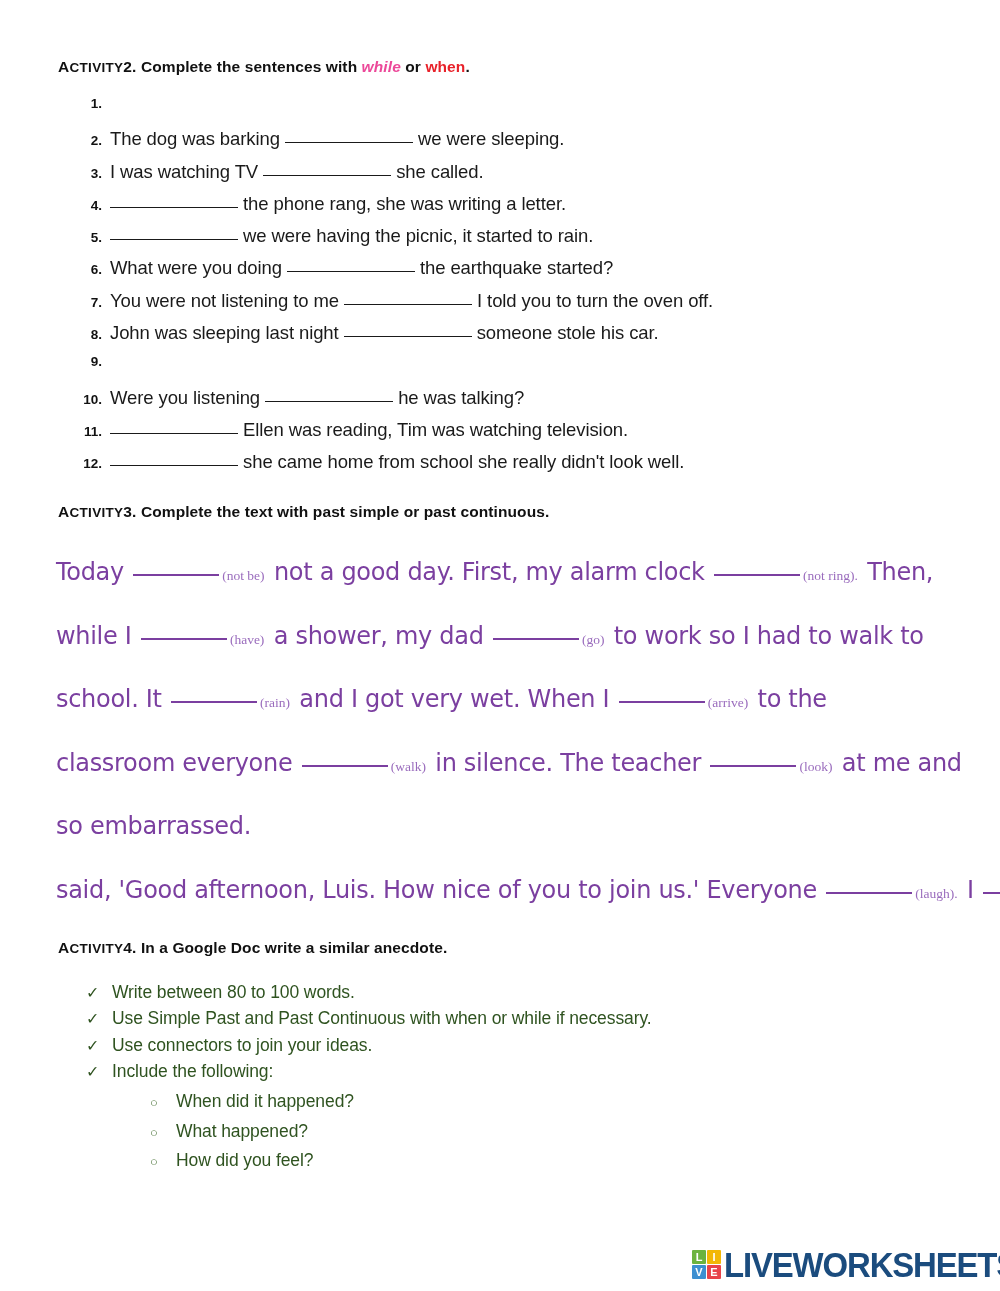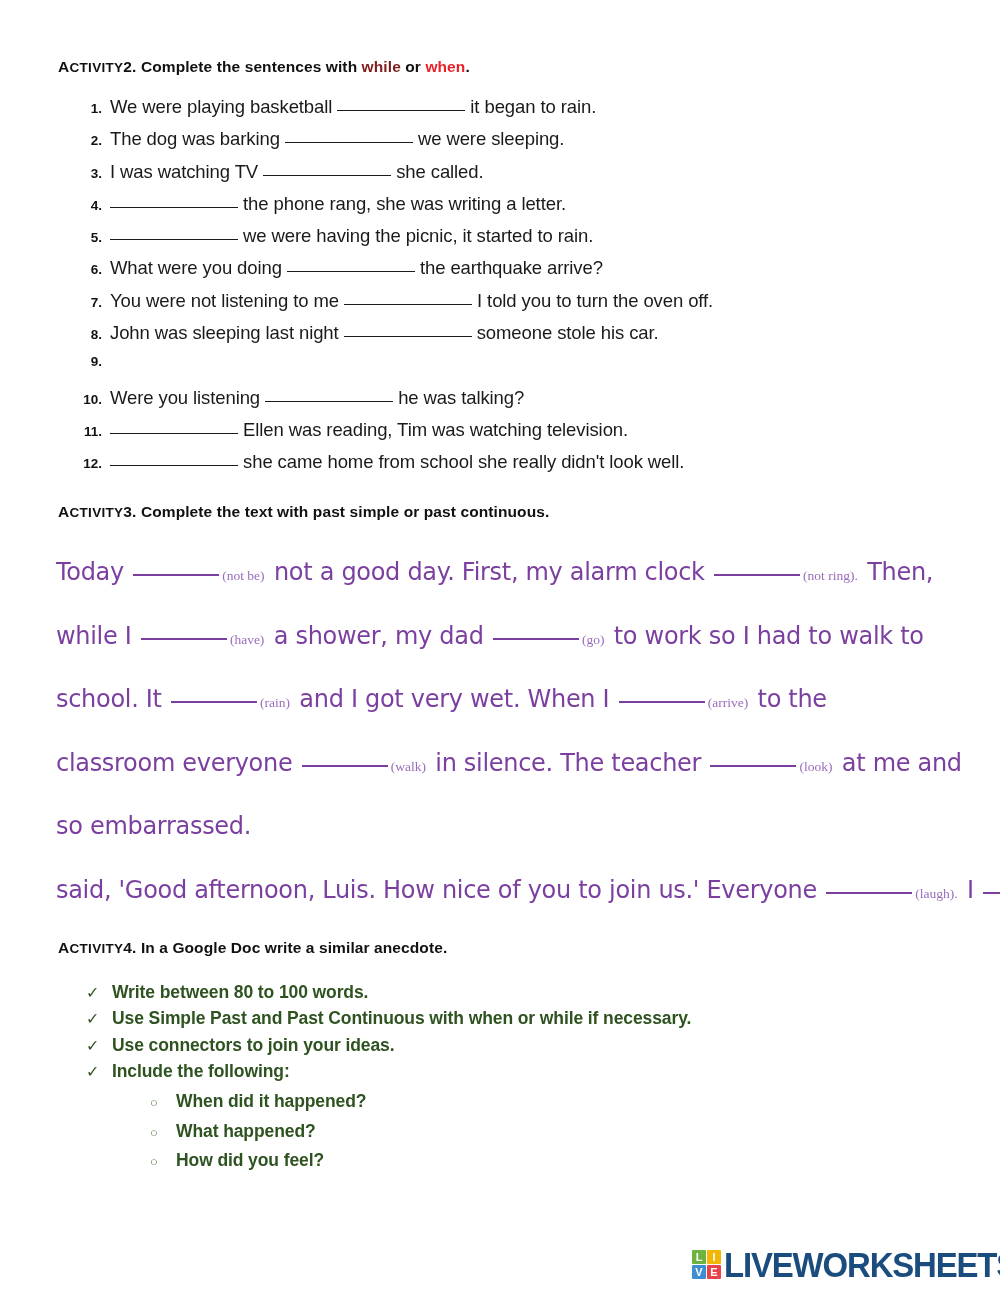--- a/index.html
+++ b/index.html
@@ -32,21 +32,21 @@
     white-space: nowrap;
   }
   .activity-heading .word-activity {
     font-size: 13.5px;
     letter-spacing: 0.3px;
     margin-top: 37px;
   }
   .activity-heading .word-activity .cap {
     font-size: 15.5px;
   }
-  .kw-while { color: #7f1d1d; }
+  .kw-while { color: #ec4899; font-style: italic; }
   .kw-when  { color: #e8222a; }
 
   #act2-heading { left: 58px; top: 58px; }
   #act3-heading { left: 58px; top: 503px; }
   #act4-heading { left: 58px; top: 939px; }
 
   
   .q-list {
     position: absolute;
     left: 74px;
@@ -133,21 +133,21 @@
   }
   .check-mark {
     width: 26px;
     flex: 0 0 26px;
     font-size: 16px;
     font-weight: 400;
     color: #2f5320;
   }
   .check-text {
     font-size: 17.5px;
-    font-weight: bold;
+    font-weight: normal;
     color: #2f5320;
     letter-spacing: -0.1px;
     white-space: nowrap;
   }
   .sub-list {
     position: absolute;
     left: 150px;
     top: 1091px;
     width: 700px;
   }
@@ -158,21 +158,21 @@
   }
   .sub-bullet {
     width: 26px;
     flex: 0 0 26px;
     font-size: 13px;
     color: #3f6b2c;
     line-height: 1;
   }
   .sub-text {
     font-size: 17.5px;
-    font-weight: bold;
+    font-weight: normal;
     color: #2f5320;
     letter-spacing: -0.1px;
     white-space: nowrap;
   }
 
   
   .lw-logo {
     position: absolute;
     left: 692px;
     top: 1247px;
@@ -212,41 +212,40 @@
 
 <div class="page">
 
   <div class="activity-heading" id="act2-heading">
     <span class="word-activity"><span class="cap">A</span><span></span>CTIVITY</span><span>2. Complete the sentences with </span><span class="kw-while">while</span><span> or </span><span class="kw-when">when</span><span>.</span>
   </div>
 
   <div class="q-list" id="q-list">
       <div class="q-row">
         <div class="q-num">1.</div>
-        <div class="q-text"><span>We were playing basketball </span><span class="blank blank-w"></span><span> it began to rain.</span></div>
       </div>
       <div class="q-row">
         <div class="q-num">2.</div>
         <div class="q-text"><span>The dog was barking </span><span class="blank blank-w"></span><span> we were sleeping.</span></div>
       </div>
       <div class="q-row">
         <div class="q-num">3.</div>
         <div class="q-text"><span>I was watching TV </span><span class="blank blank-w"></span><span> she called.</span></div>
       </div>
       <div class="q-row">
         <div class="q-num">4.</div>
         <div class="q-text"><span class="blank blank-w"></span><span> the phone rang, she was writing a letter.</span></div>
       </div>
       <div class="q-row">
         <div class="q-num">5.</div>
         <div class="q-text"><span class="blank blank-w"></span><span> we were having the picnic, it started to rain.</span></div>
       </div>
       <div class="q-row">
         <div class="q-num">6.</div>
-        <div class="q-text"><span>What were you doing </span><span class="blank blank-w"></span><span> the earthquake arrive?</span></div>
+        <div class="q-text"><span>What were you doing </span><span class="blank blank-w"></span><span> the earthquake started?</span></div>
       </div>
       <div class="q-row">
         <div class="q-num">7.</div>
         <div class="q-text"><span>You were not listening to me </span><span class="blank blank-w"></span><span> I told you to turn the oven off.</span></div>
       </div>
       <div class="q-row">
         <div class="q-num">8.</div>
         <div class="q-text"><span>John was sleeping last night </span><span class="blank blank-w"></span><span> someone stole his car.</span></div>
       </div>
       <div class="q-row">

